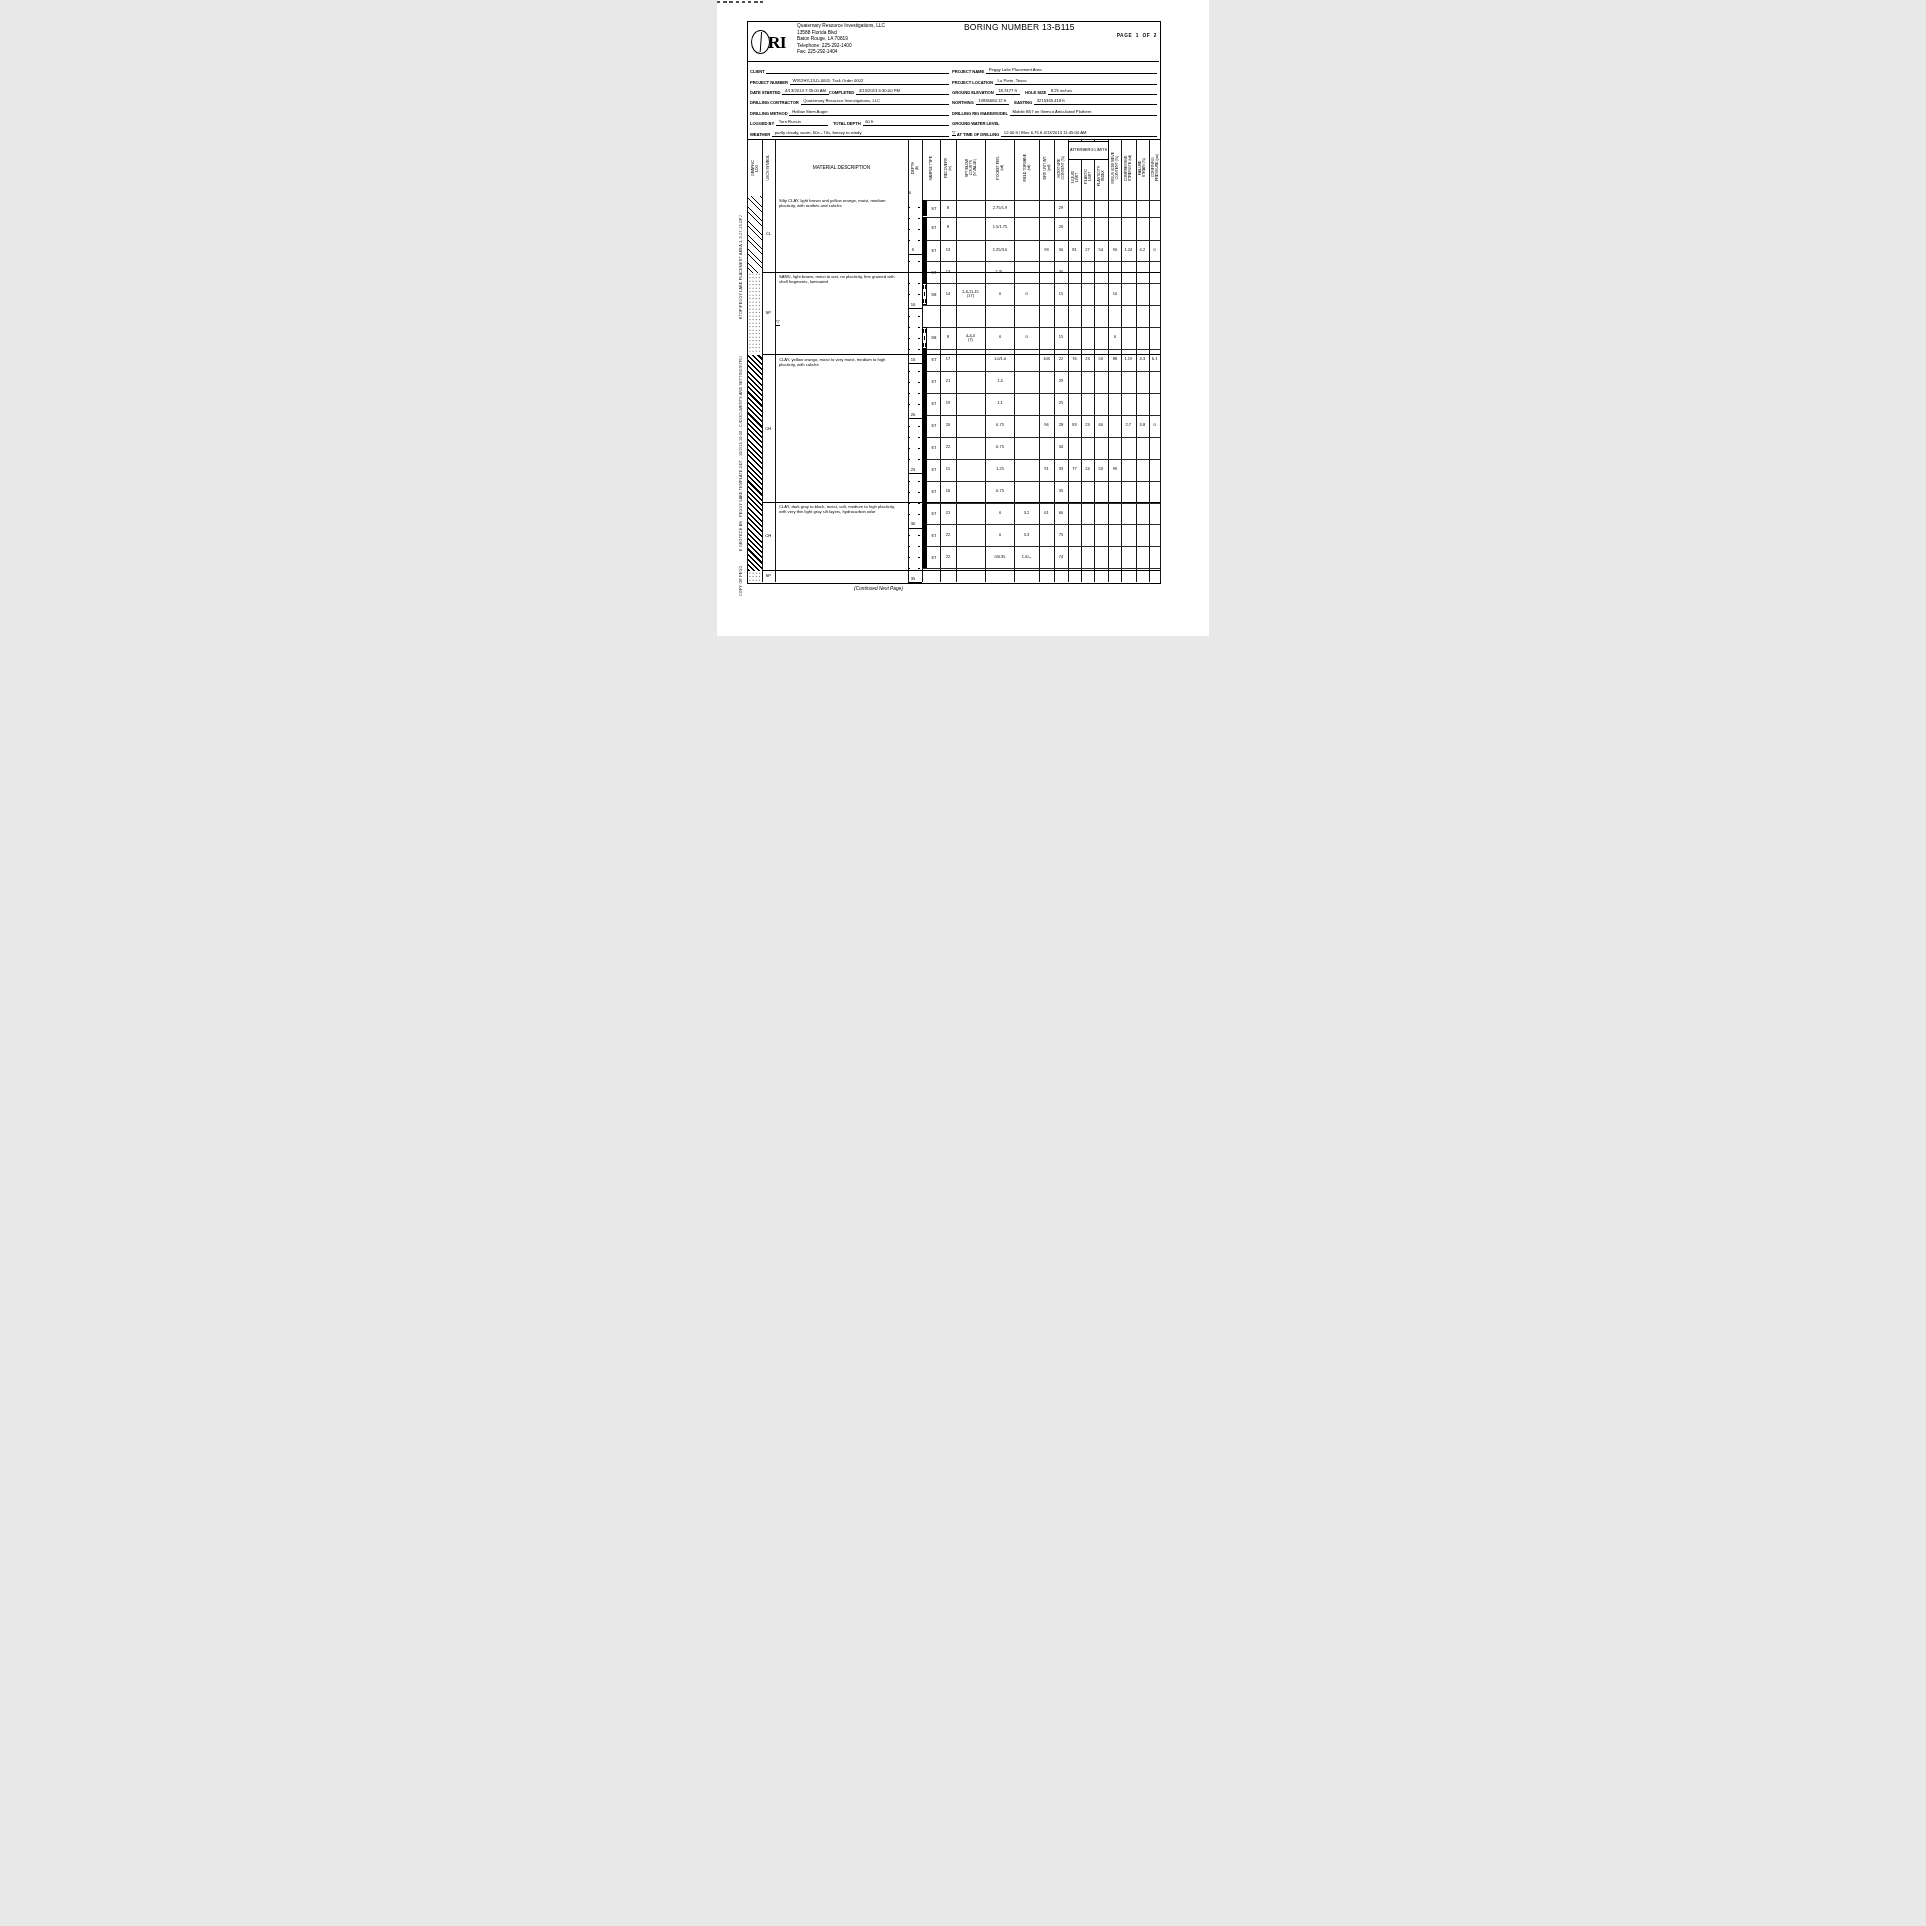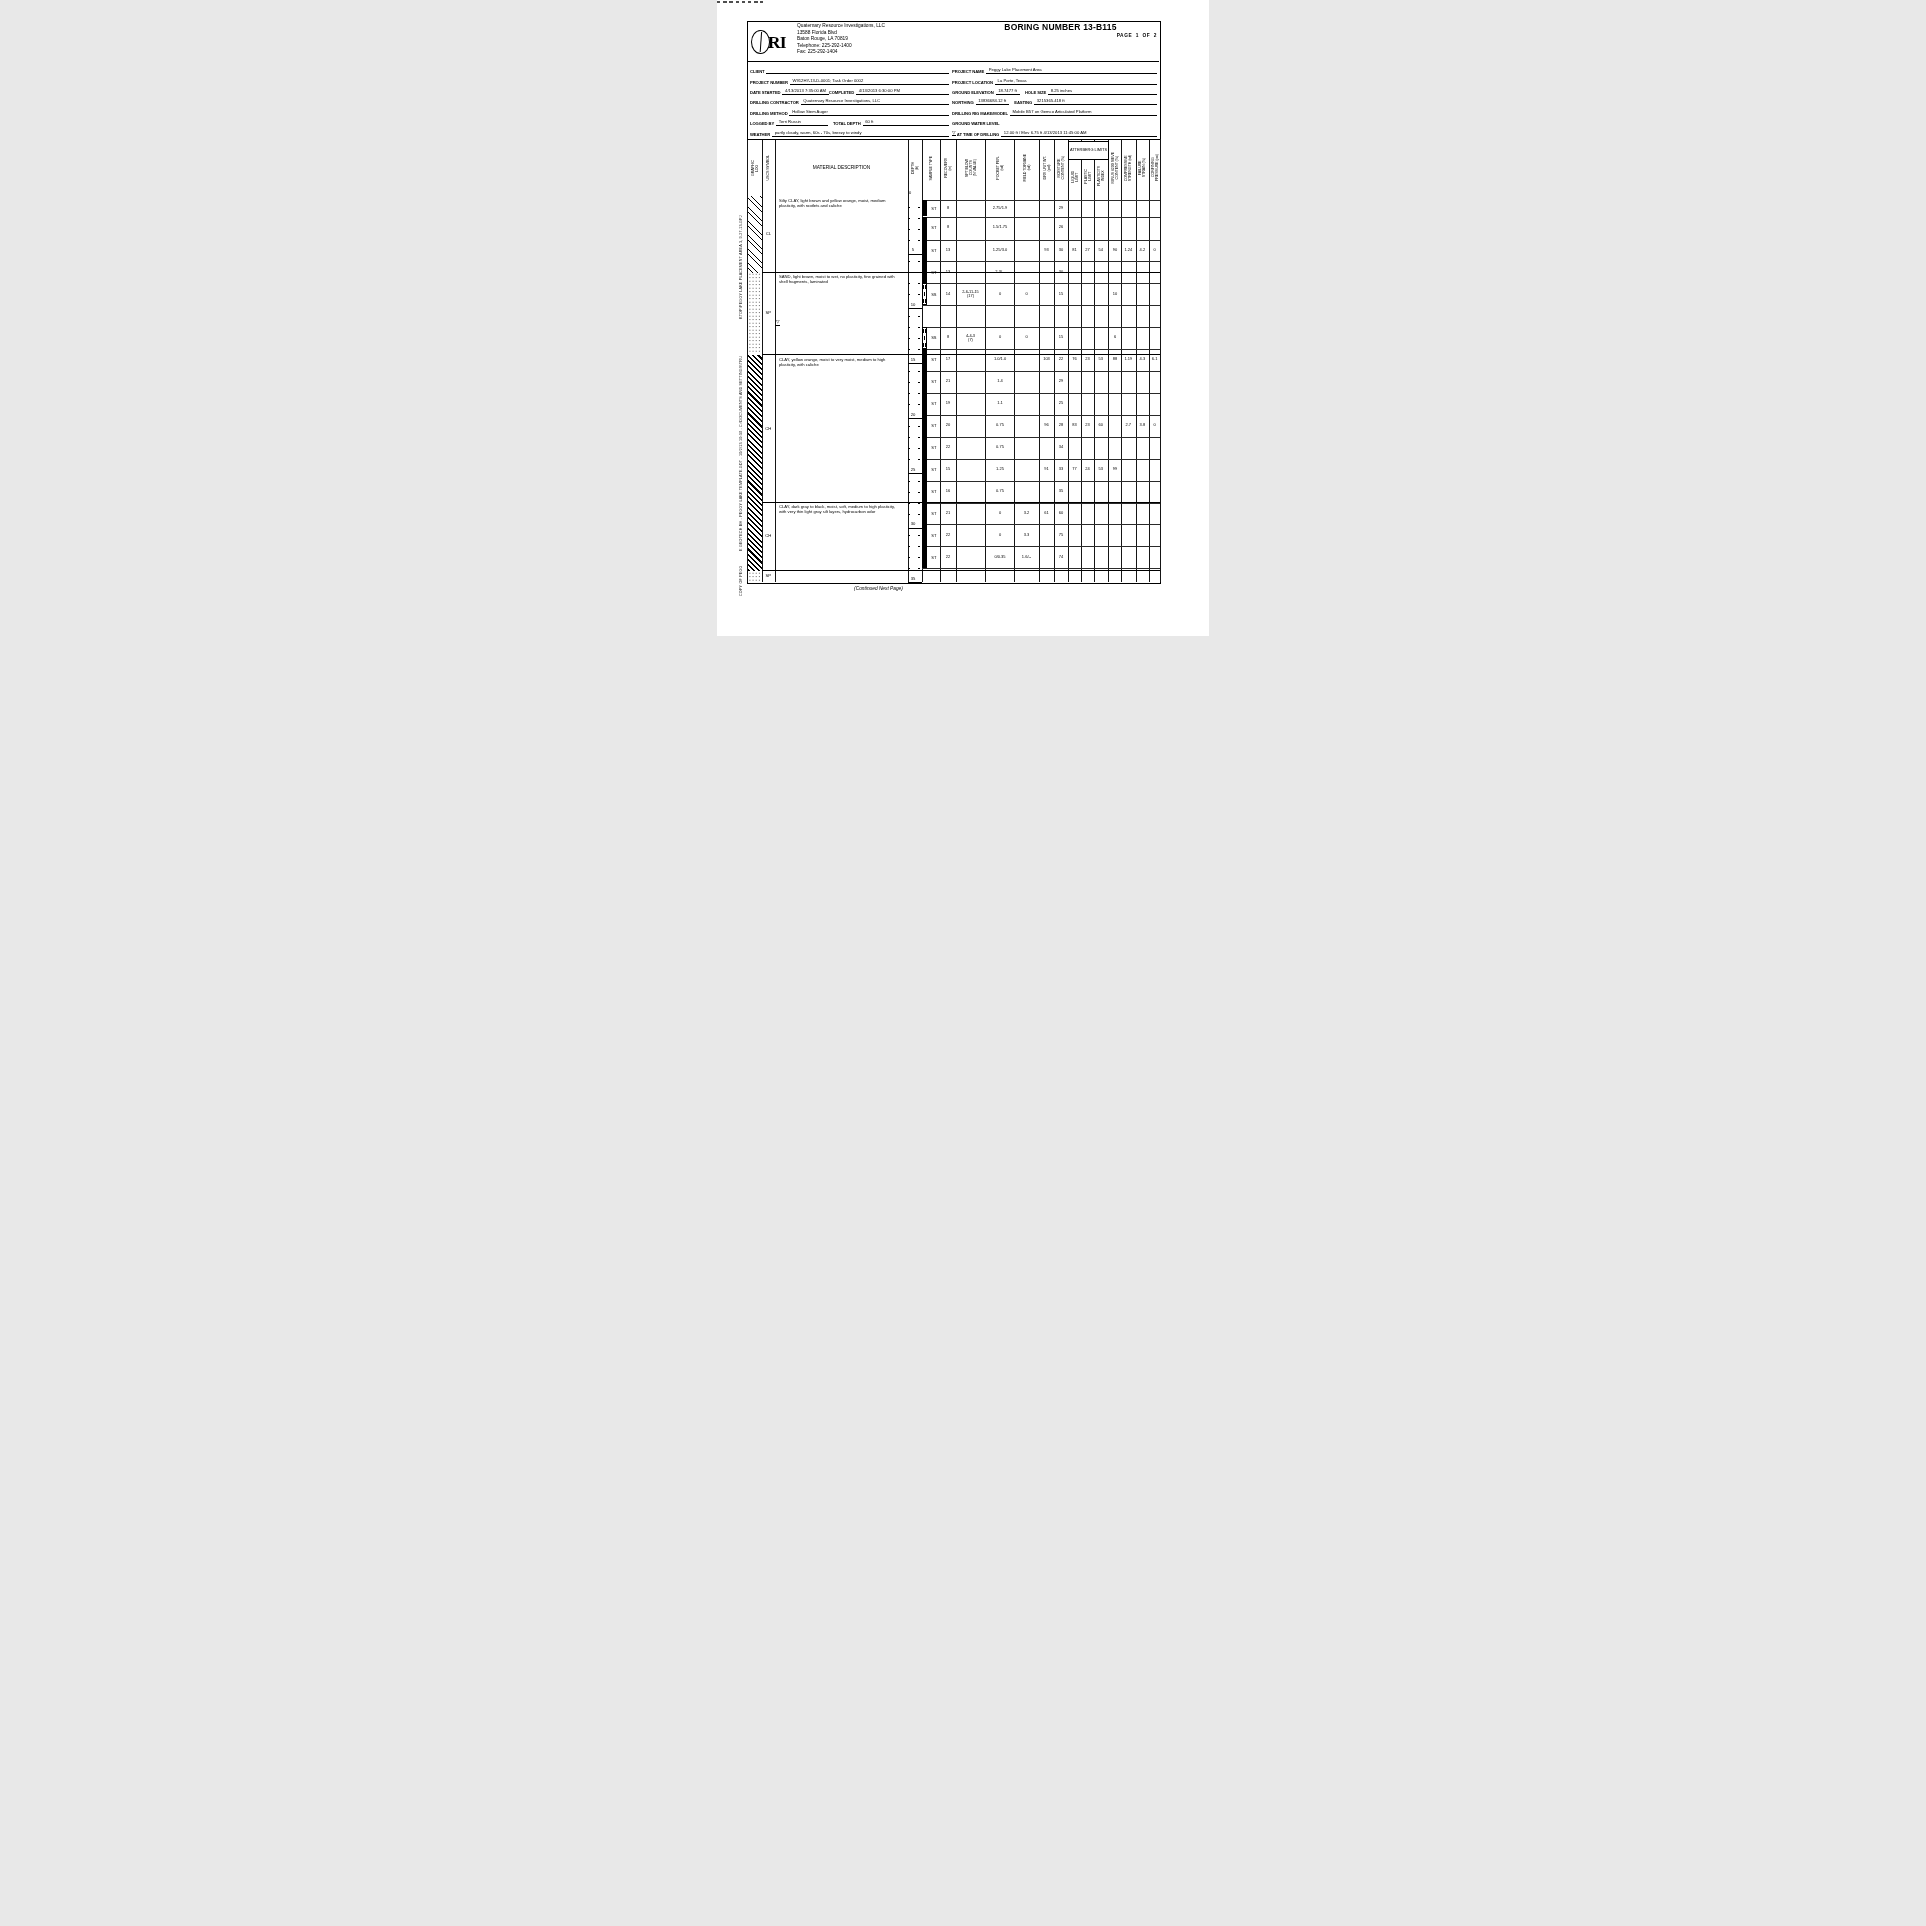--- a/index.html
+++ b/index.html
@@ -14,22 +14,22 @@
   
   .logo-wrap{position:absolute;left:34px;top:30px;display:flex;align-items:center;}
   .logo-q{width:17px;height:22.3px;border:1.5px solid #000;border-radius:50%;
           background:radial-gradient(circle at 0.8px 0.8px,#444 0.3px,transparent 0.4px);
           background-size:1.5px 1.9px;position:relative;}
   .logo-q::after{content:"";position:absolute;left:50%;top:5%;width:1.2px;height:90%;
           background:#000;transform:translateX(-50%) rotate(4deg);}
   .logo-ri{font-family:"Liberation Serif",serif;font-size:17.7px;font-weight:bold;
           letter-spacing:-0.8px;line-height:21px;margin-left:-2.3px;}
   .co{position:absolute;left:80px;top:23px;font-size:4.8px;line-height:6.5px;}
-  .title1{position:absolute;left:247px;top:22.3px;width:193px;text-align:center;
-          font-size:8.5px;font-weight:bold;letter-spacing:0.2px;}
+  .title1{position:absolute;left:247px;top:22.3px;width:193px;text-align:left;
+          font-size:8.5px;font-weight:normal;letter-spacing:0.2px;}
   .title2{position:absolute;left:247px;top:33px;width:193px;text-align:right;
           font-size:4.8px;font-weight:bold;letter-spacing:0.6px;word-spacing:1.5px;}
   .hdr-div{position:absolute;left:30px;top:61px;width:412px;height:1.2px;background:#000;}
   
   .frow{position:absolute;left:33px;width:407px;height:8.5px;display:flex;align-items:flex-end;font-size:4.2px;}
   .lhalf{flex:0 0 199px;display:flex;align-items:flex-end;}
   .rhalf{flex:1 1 auto;display:flex;align-items:flex-end;margin-left:3.1px;}
   .fl{font-weight:bold;white-space:nowrap;padding-right:1.9px;letter-spacing:-0.1px;}
   .fv{border-bottom:0.6px solid #000;white-space:nowrap;padding:0 2.7px 0.4px 2.7px;}
   .fvx{flex:1 1 auto;}

